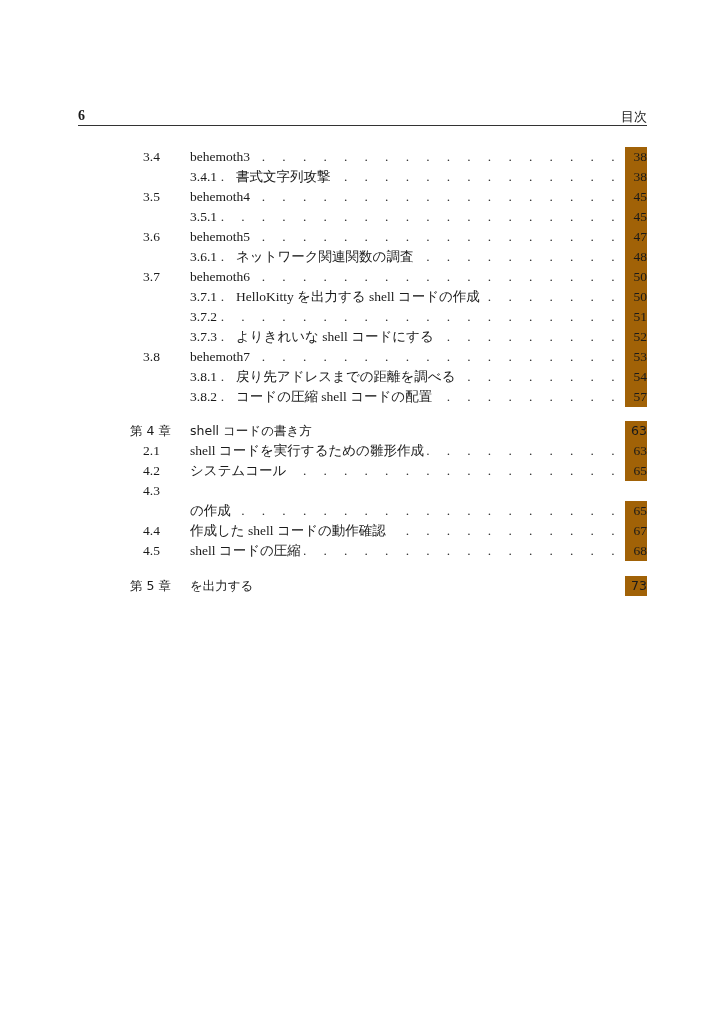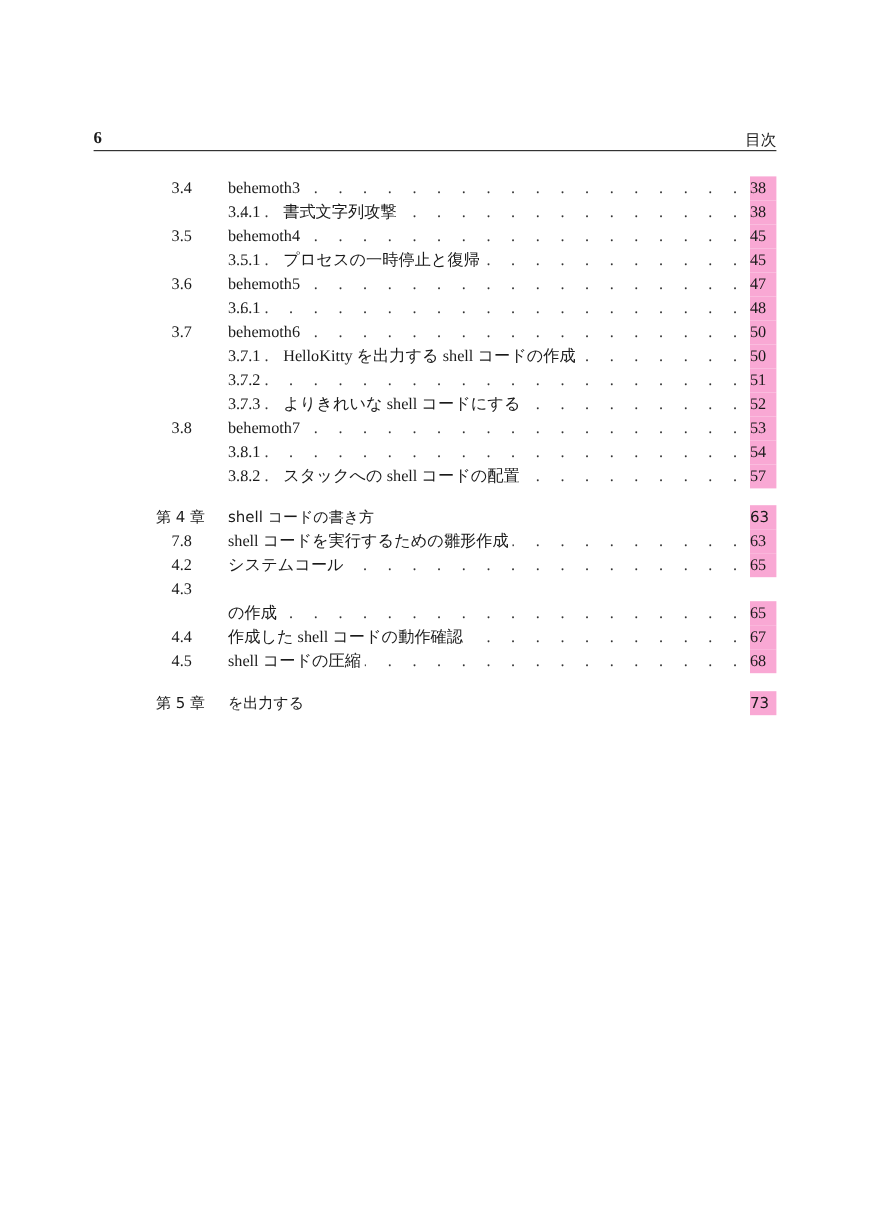--- a/index.html
+++ b/index.html
@@ -9,21 +9,21 @@
             border-bottom:1px solid #333; }
   .header .pnum { position:absolute; left:0; top:0; font-weight:bold; font-size:14px; }
   .header .title { position:absolute; right:0; top:0; font-size:13px;
                    font-family:"DejaVu Sans",sans-serif; }
   .toc { position:absolute; left:0; top:0; width:725px; }
   .row { position:absolute; left:0; width:725px; height:20px; font-size:13.5px; line-height:20px; }
   .num { position:absolute; white-space:nowrap; }
   .lbl { position:absolute; white-space:nowrap; background:#fff; padding-right:3px; z-index:2; }
   .dots { position:absolute; right:83px; left:190px; top:0; overflow:hidden; white-space:nowrap;
           letter-spacing:6.9px; text-align:right; direction:rtl; color:#333; z-index:1; }
-  .pg { position:absolute; right:78px; text-align:left; width:22px; z-index:3; background:#f9a8d4; }
+  .pg { position:absolute; right:78px; text-align:right; width:22px; z-index:3; background:#a16207; }
   .chap { font-family:"DejaVu Sans",sans-serif; font-size:12.5px; }
 </style>
 </head>
 <body>
 
 <div class="header">
   <span class="pnum">6</span>
   <span class="title">目次</span>
 </div>
 
@@ -42,32 +42,32 @@
     <span class="pg">38</span>
   </div>
   <div class="row" style="top:187px">
     <span class="num" style="left:143px">3.5</span>
     <span class="lbl" style="left:190px">behemoth4</span>
     <span class="dots">. . . . . . . . . . . . . . . . . . . . . . . . . . . . . . . . . . . . . . . . . . . . . . . . . . . . . . . . . . . . . . . . .</span>
     <span class="pg">45</span>
   </div>
   <div class="row" style="top:207px">
     <span class="num" style="left:190px">3.5.1</span>
-    <span class="lbl" style="left:236px">プロセスの一時停止と復帰</span>
     <span class="dots">. . . . . . . . . . . . . . . . . . . . . . . . . . . . . . . . . . . . . . . . . . . . . . . . . . . . . . . . . . . . . . . . .</span>
     <span class="pg">45</span>
   </div>
   <div class="row" style="top:227px">
     <span class="num" style="left:143px">3.6</span>
     <span class="lbl" style="left:190px">behemoth5</span>
     <span class="dots">. . . . . . . . . . . . . . . . . . . . . . . . . . . . . . . . . . . . . . . . . . . . . . . . . . . . . . . . . . . . . . . . .</span>
     <span class="pg">47</span>
   </div>
   <div class="row" style="top:247px">
     <span class="num" style="left:190px">3.6.1</span>
+    <span class="lbl" style="left:236px">ネットワーク関連関数の調査</span>
     <span class="dots">. . . . . . . . . . . . . . . . . . . . . . . . . . . . . . . . . . . . . . . . . . . . . . . . . . . . . . . . . . . . . . . . .</span>
     <span class="pg">48</span>
   </div>
   <div class="row" style="top:267px">
     <span class="num" style="left:143px">3.7</span>
     <span class="lbl" style="left:190px">behemoth6</span>
     <span class="dots">. . . . . . . . . . . . . . . . . . . . . . . . . . . . . . . . . . . . . . . . . . . . . . . . . . . . . . . . . . . . . . . . .</span>
     <span class="pg">50</span>
   </div>
   <div class="row" style="top:287px">
@@ -88,37 +88,38 @@
     <span class="pg">52</span>
   </div>
   <div class="row" style="top:347px">
     <span class="num" style="left:143px">3.8</span>
     <span class="lbl" style="left:190px">behemoth7</span>
     <span class="dots">. . . . . . . . . . . . . . . . . . . . . . . . . . . . . . . . . . . . . . . . . . . . . . . . . . . . . . . . . . . . . . . . .</span>
     <span class="pg">53</span>
   </div>
   <div class="row" style="top:367px">
     <span class="num" style="left:190px">3.8.1</span>
+    <span class="lbl" style="left:236px">戻り先アドレスまでの距離を調べる</span>
     <span class="dots">. . . . . . . . . . . . . . . . . . . . . . . . . . . . . . . . . . . . . . . . . . . . . . . . . . . . . . . . . . . . . . . . .</span>
     <span class="pg">54</span>
   </div>
   <div class="row" style="top:387px">
     <span class="num" style="left:190px">3.8.2</span>
-    <span class="lbl" style="left:236px">スタックへの shell コードの配置</span>
+    <span class="lbl" style="left:236px">コードの圧縮 shell コードの配置</span>
     <span class="dots">. . . . . . . . . . . . . . . . . . . . . . . . . . . . . . . . . . . . . . . . . . . . . . . . . . . . . . . . . . . . . . . . .</span>
     <span class="pg">57</span>
   </div>
 
   <div class="row chap" style="top:421px">
     <span class="num" style="left:130px">第 4 章</span>
     <span class="lbl" style="left:190px">shell コードの書き方</span>
     <span class="pg">63</span>
   </div>
   <div class="row" style="top:441px">
-    <span class="num" style="left:143px">7.8</span>
+    <span class="num" style="left:143px">2.1</span>
     <span class="lbl" style="left:190px">shell コードを実行するための雛形作成</span>
     <span class="dots">. . . . . . . . . . . . . . . . . . . . . . . . . . . . . . . . . . . . . . . . . . . . . . . . . . . . . . . . . . . . . . . . .</span>
     <span class="pg">63</span>
   </div>
   <div class="row" style="top:461px">
     <span class="num" style="left:143px">4.2</span>
     <span class="lbl" style="left:190px">システムコール</span>
     <span class="dots">. . . . . . . . . . . . . . . . . . . . . . . . . . . . . . . . . . . . . . . . . . . . . . . . . . . . . . . . . . . . . . . . .</span>
     <span class="pg">65</span>
   </div>

